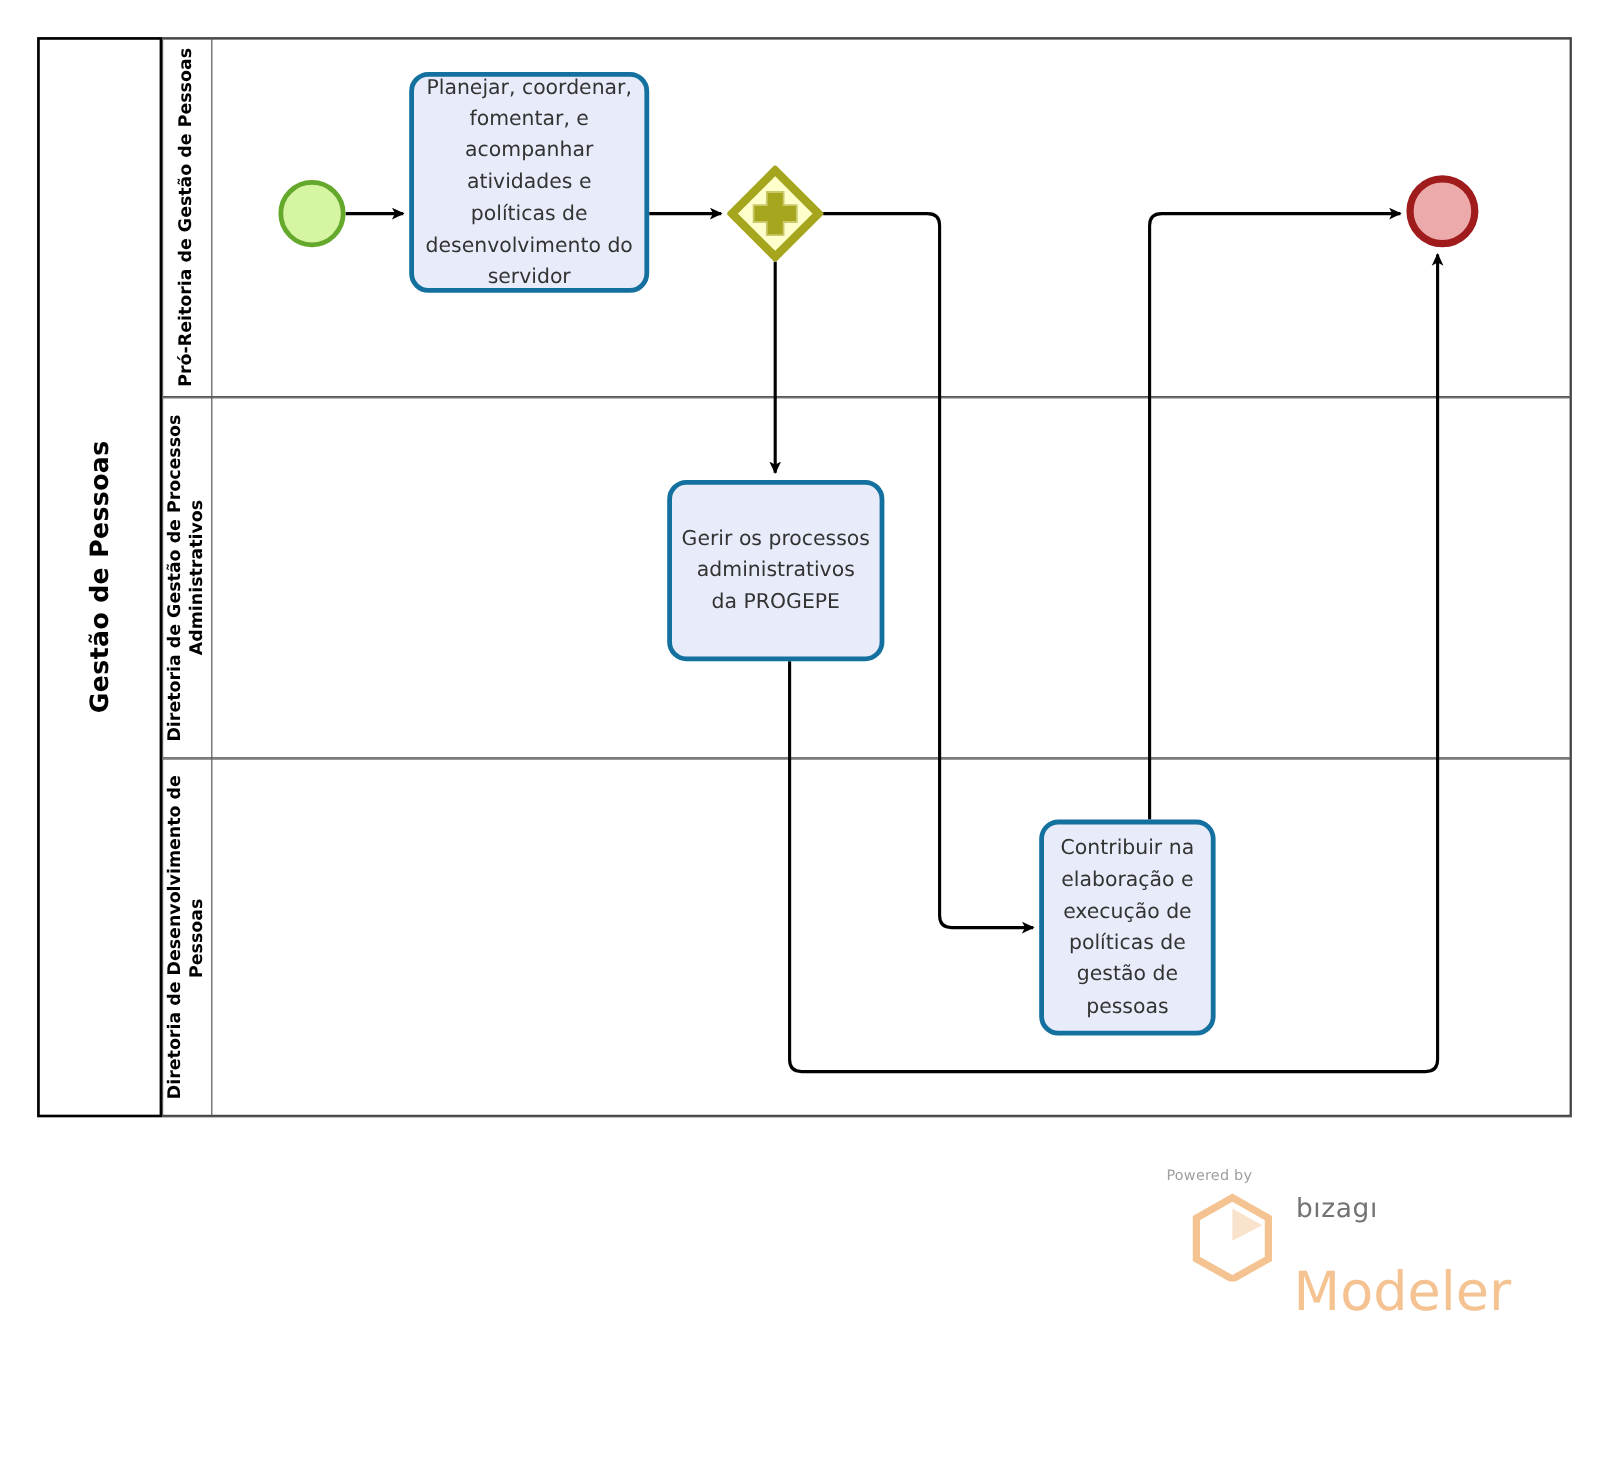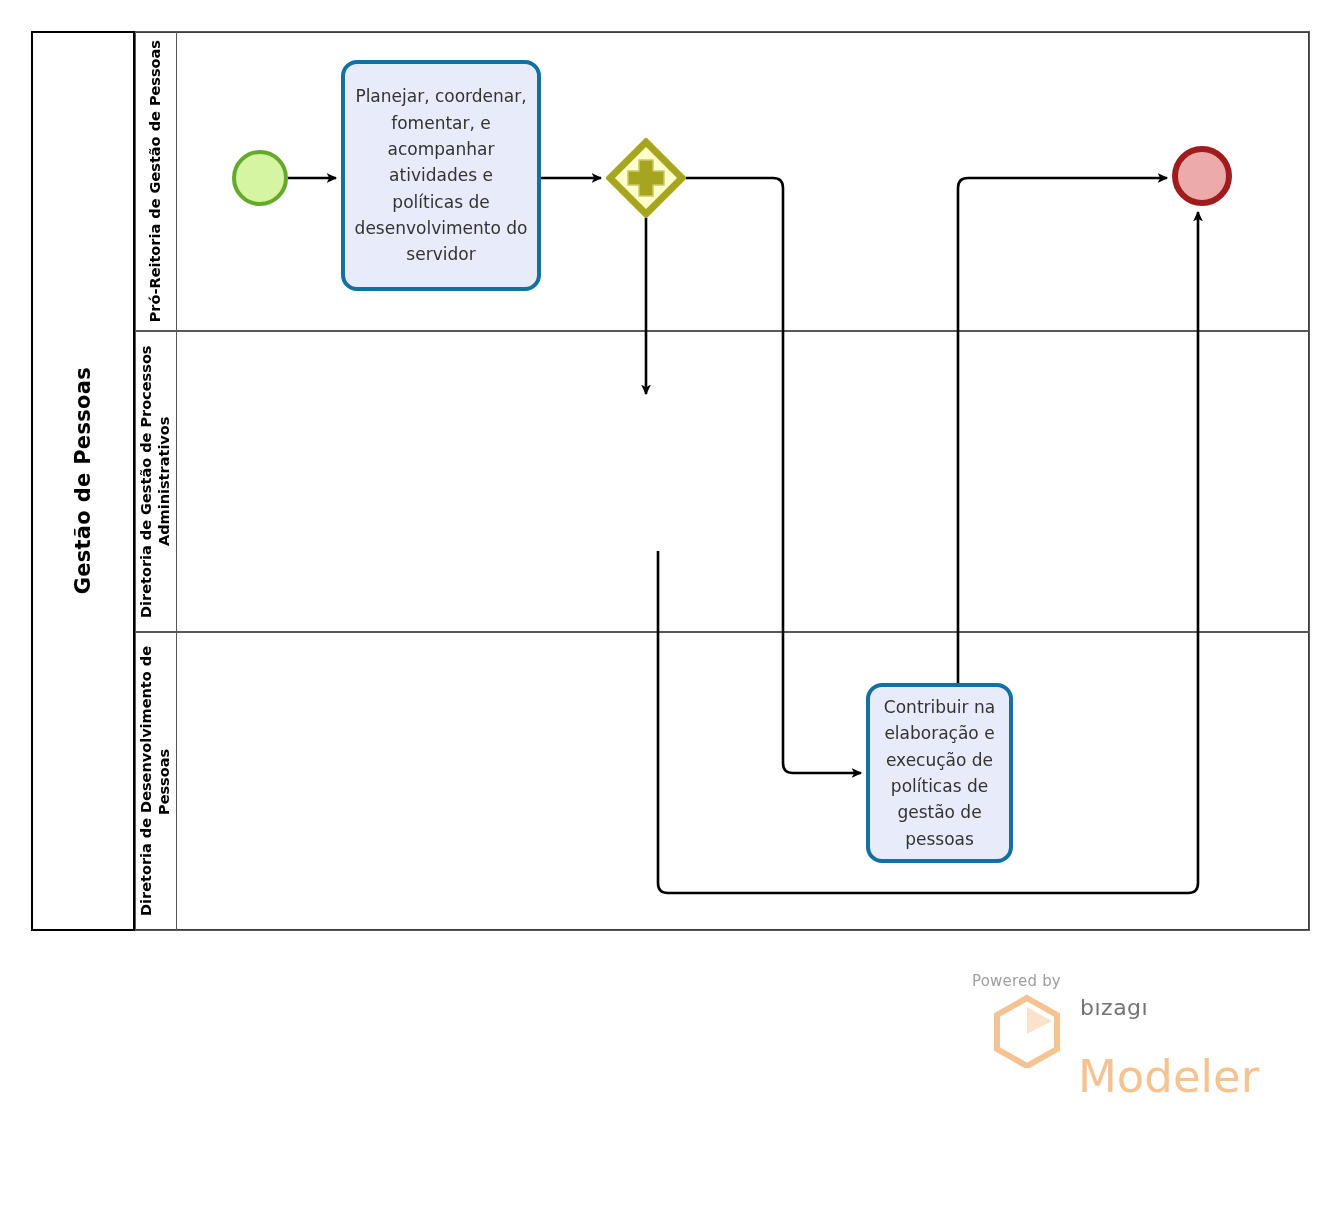--- a/index.html
+++ b/index.html
@@ -102,21 +102,21 @@
     border-radius: 16px;
     display: flex;
     align-items: center;
     justify-content: center;
     text-align: center;
     color: #333333;
     font-size: 17px;
     line-height: 1.55;
     padding: 4px 8px;
   }
-  #task-1 { left: 341px; top: 60px;  width: 200px; height: 231px; }
+  #task-1 { left: 341px; top: 60px;  width: 200px; height: 184px; }
   #task-2 { left: 556px; top: 400px; width: 181px; height: 151px; }
   #task-3 { left: 866px; top: 683px; width: 147px; height: 180px; }
 
   .event {
     position: absolute;
     border-radius: 50%;
     box-sizing: border-box;
   }
   #start-event {
     left: 232px; top: 150px;
@@ -143,21 +143,21 @@
     position: absolute;
     left: 968px;
     top: 972px;
     width: 290px;
     height: 100px;
   }
   #wm-powered {
     position: absolute;
     left: 4px;
     top: 0px;
-    font-size: 15px;
+    font-size: 12px;
     color: #9e9e9e;
     letter-spacing: 0.2px;
   }
   #wm-logo { position: absolute; left: 22px; top: 22px; }
   #wm-bizagi {
     position: absolute;
     left: 112px;
     top: 23px;
     font-size: 22px;
     color: #737373;
@@ -228,20 +228,23 @@
     <span>Planejar, coordenar, fomentar, e acompanhar atividades e políticas de desenvolvimento do servidor</span>
   </div>
 
   <div class="gateway">
     <svg width="80" height="80" viewBox="0 0 80 80">
       <polygon points="40,4 76,40 40,76 4,40" fill="#ffffcc" stroke="#a5a51e" stroke-width="7"></polygon>
       <path d="M33,22 L47,22 L47,33 L58,33 L58,47 L47,47 L47,58 L33,58 L33,47 L22,47 L22,33 L33,33 Z" fill="#a5a51e" stroke="#c9c96a" stroke-width="1.5"></path>
     </svg>
   </div>
 
+  <div class="task" id="task-2">
+    <span>Gerir os processos administrativos da PROGEPE</span>
+  </div>
 
   <div class="task" id="task-3">
     <span>Contribuir na elaboração e execução de políticas de gestão de pessoas</span>
   </div>
 
   <div class="event" id="end-event"></div>
 
   <div id="watermark">
     <div id="wm-powered">Powered by</div>
     <div id="wm-logo">

